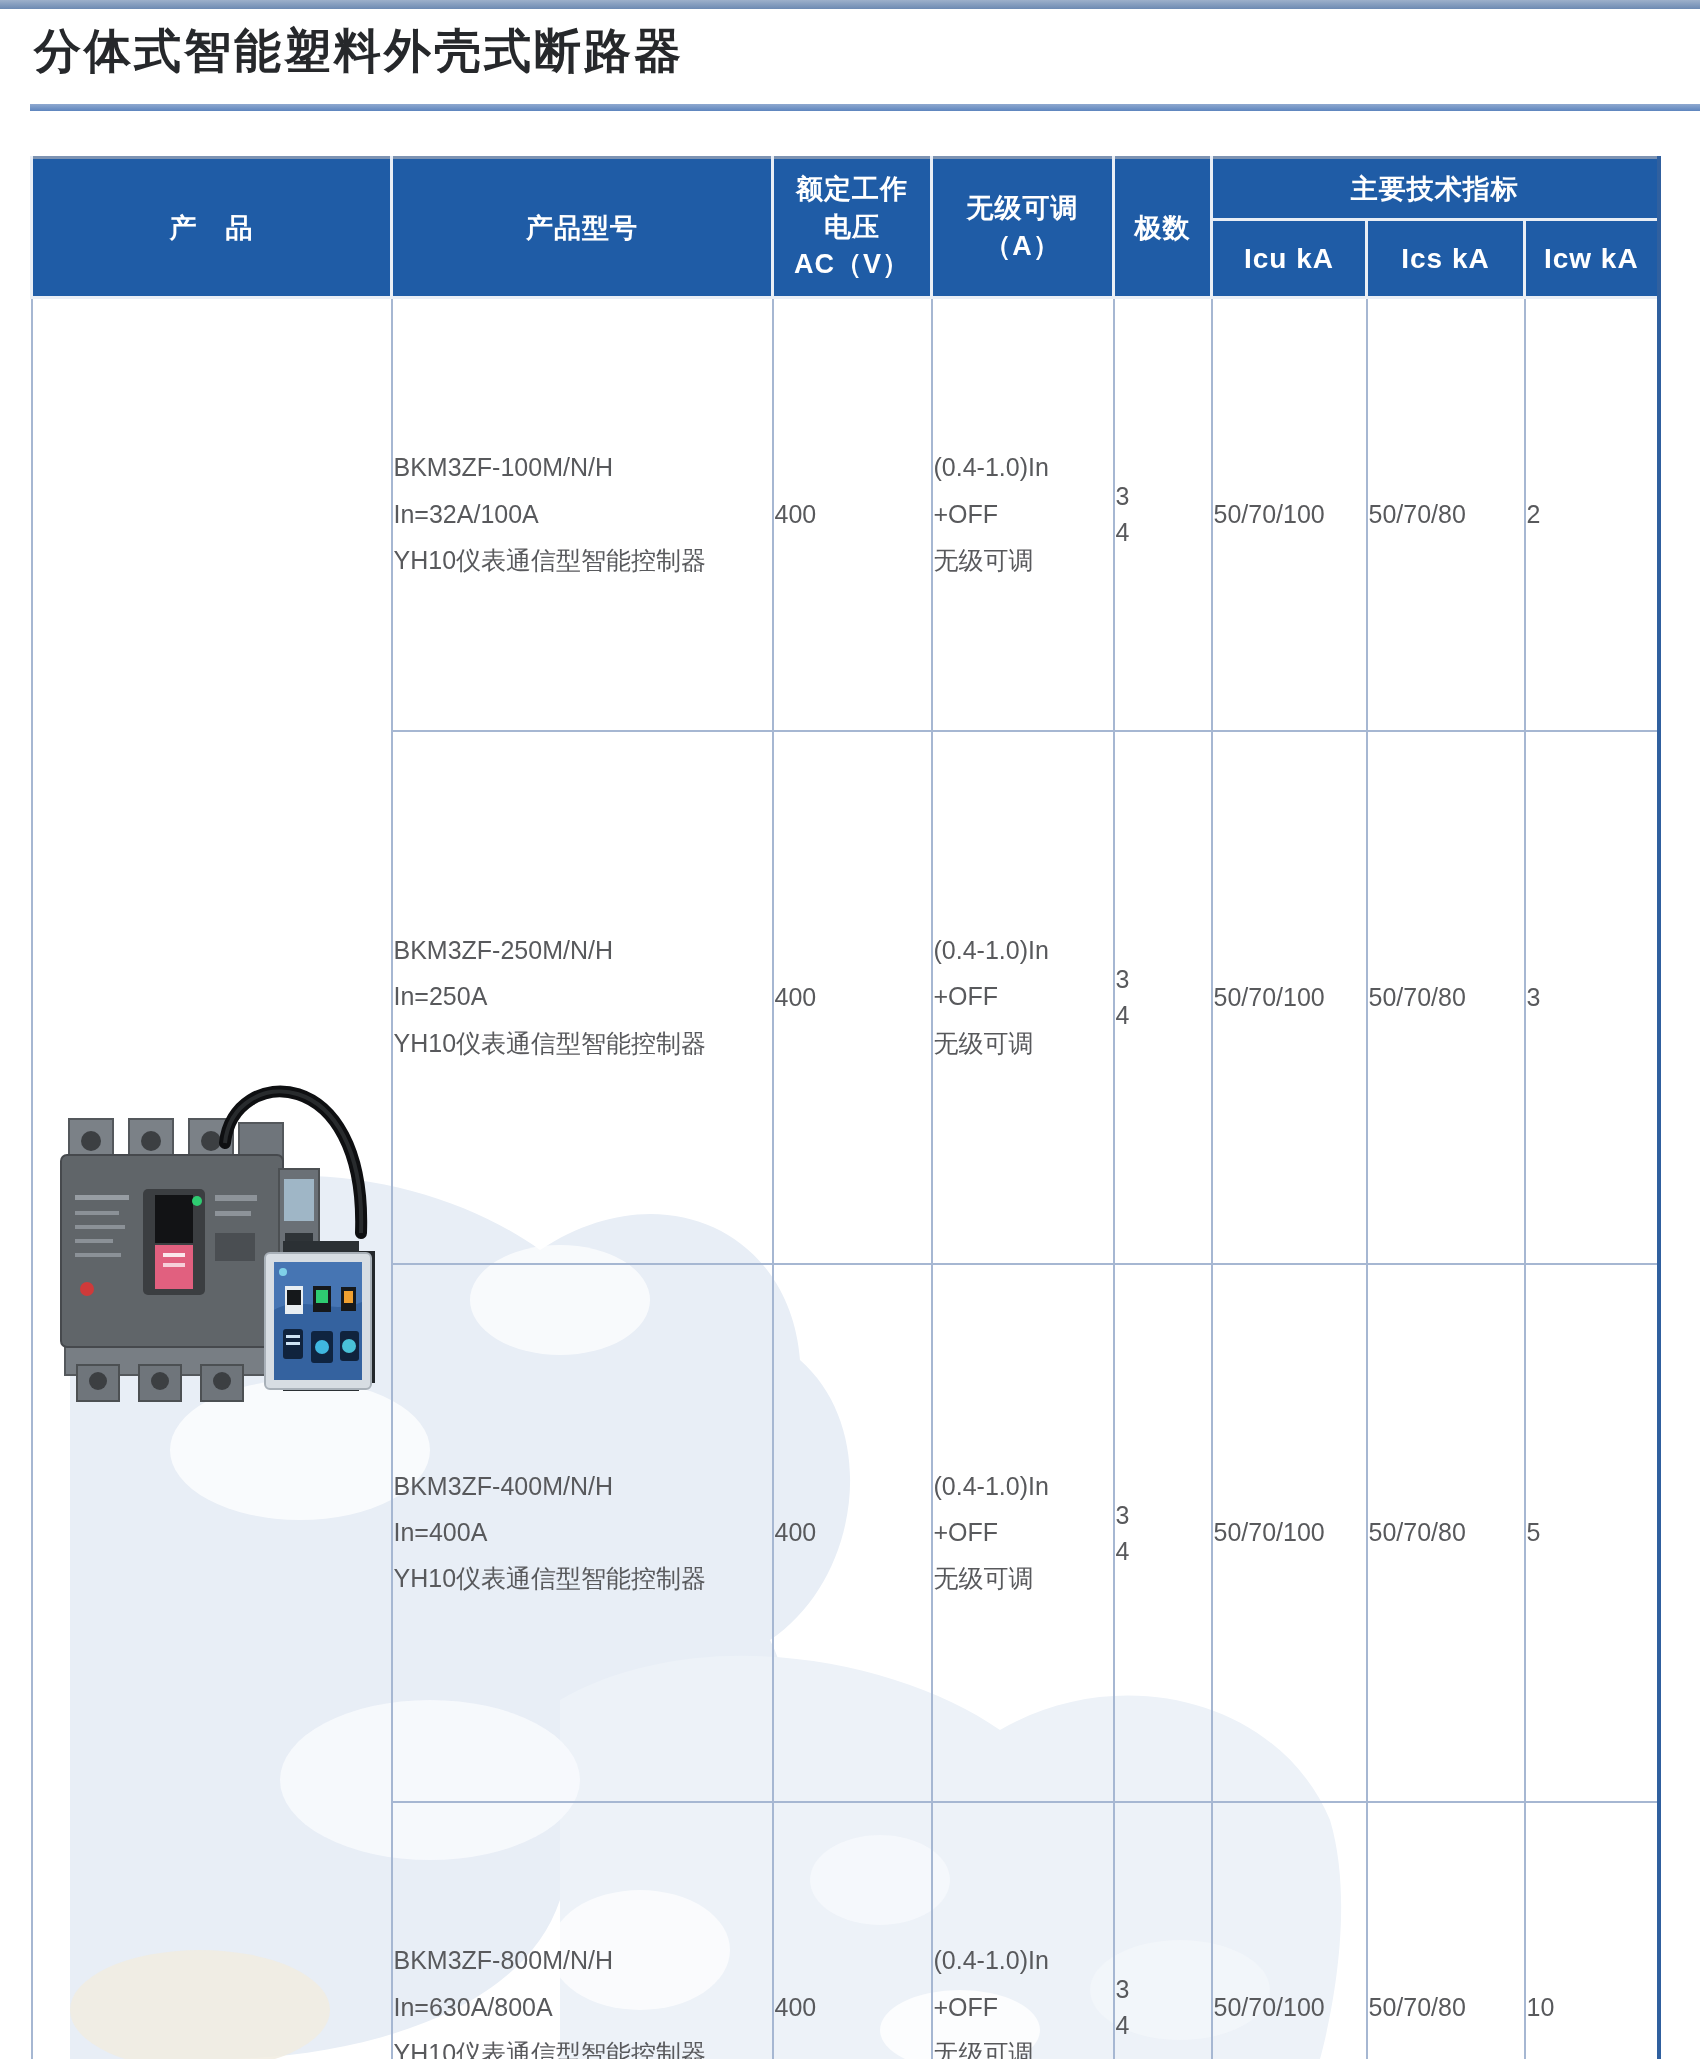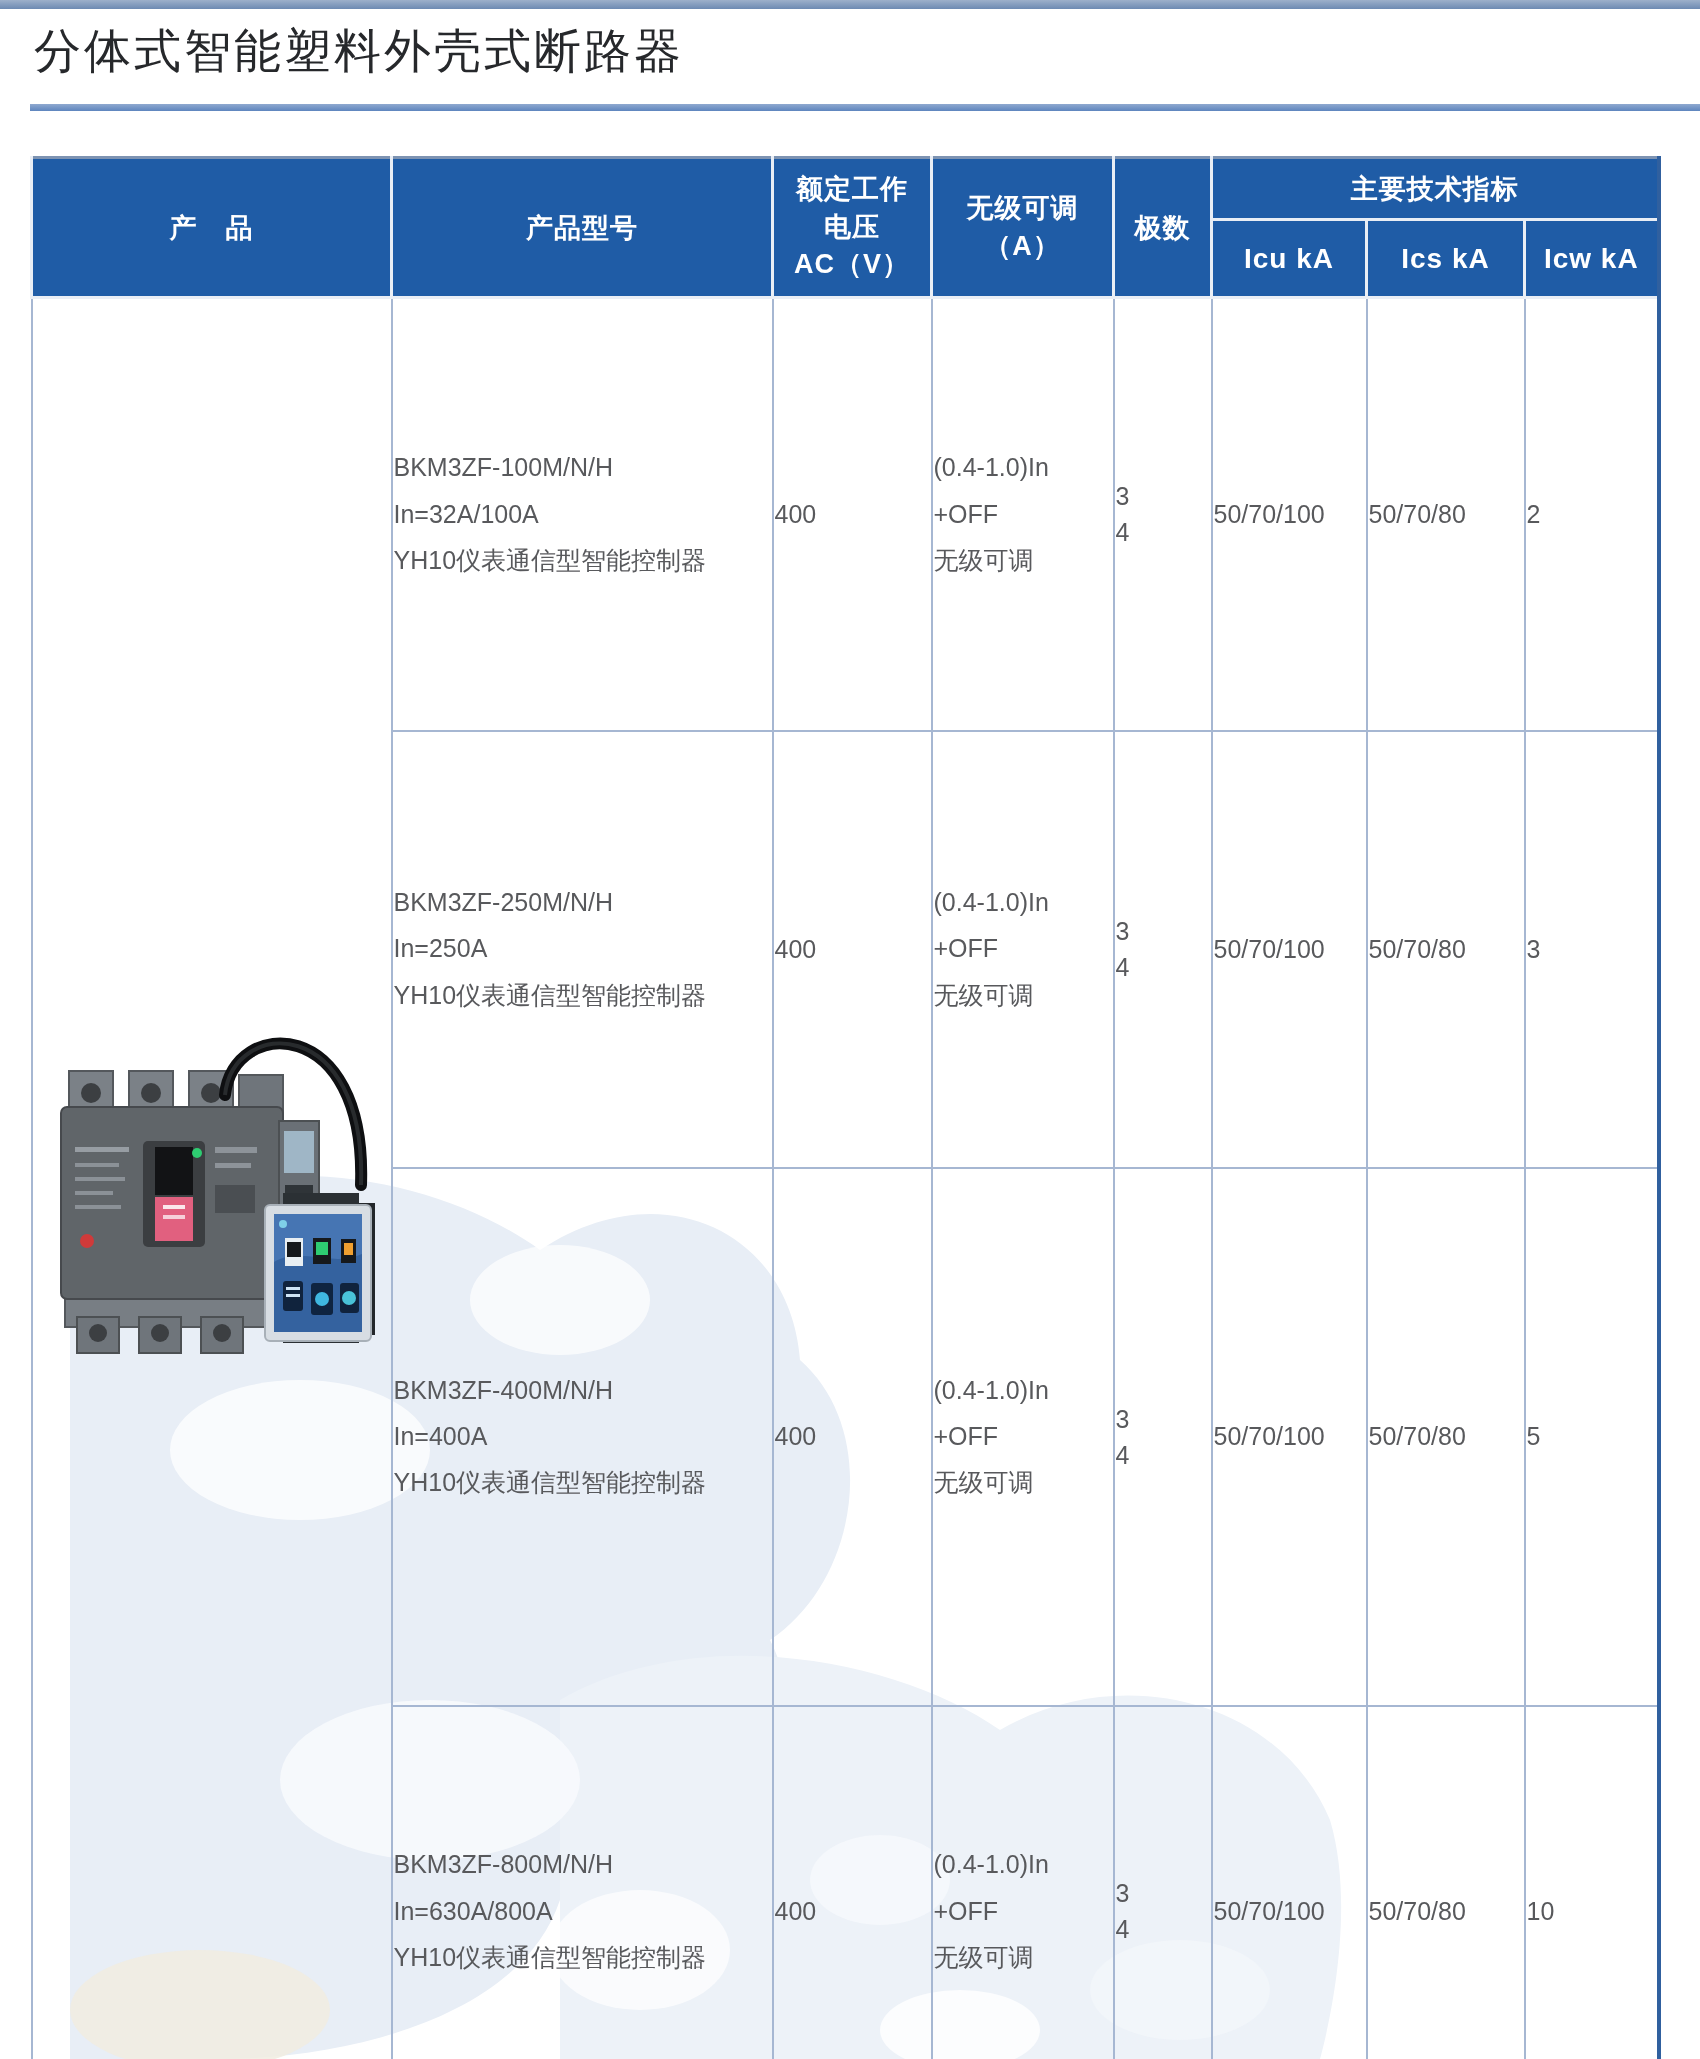--- a/index.html
+++ b/index.html
@@ -9,21 +9,21 @@
     --text-body:#58595c;
     --accent-rule:#5e85be;
   }
   *{box-sizing:border-box;}
   body{margin:0;background:#ffffff;font-family:"Liberation Sans","DejaVu Sans",sans-serif;}
   .page{position:relative;width:1700px;height:2059px;background:#ffffff;overflow:hidden;}
 
   .top-band{position:absolute;left:0;top:0;width:1700px;height:9px;
     background:linear-gradient(#9db0ca,#6d8ab2);}
 
-  .title{position:absolute;left:34px;top:20px;margin:0;font-size:47px;font-weight:normal;
+  .title{position:absolute;left:34px;top:20px;margin:0;font-size:47px;font-weight:bold;
     color:#26282b;letter-spacing:3px;}
   .title-rule{position:absolute;left:30px;top:104px;width:1670px;height:7px;
     background:linear-gradient(#8fa9d0,var(--accent-rule));}
 
   .watermark{position:absolute;left:0;top:0;z-index:0;}
 
   table.spec{position:absolute;left:30px;top:156px;width:1627px;z-index:1;
     border-collapse:collapse;table-layout:fixed;
     border-top:3px solid #7d93b2;border-left:2px solid var(--border-light);
     border-right:4px solid var(--border-dark);border-bottom:5px solid var(--border-dark);}
@@ -175,21 +175,21 @@
           <div class="ln">无级可调</div>
         </td>
         <td>
           <div class="pln">3</div>
           <div class="pln">4</div>
         </td>
         <td>50/70/100</td>
         <td>50/70/80</td>
         <td>2</td>
       </tr>
-      <tr style="height:437px">
+      <tr style="height:533px">
         <td>
           <div class="ln">BKM3ZF-250M/N/H</div>
           <div class="ln">In=250A</div>
           <div class="ln">YH10仪表通信型智能控制器</div>
         </td>
         <td>400</td>
         <td>
           <div class="ln">(0.4-1.0)In</div>
           <div class="ln">+OFF</div>
           <div class="ln">无级可调</div>

